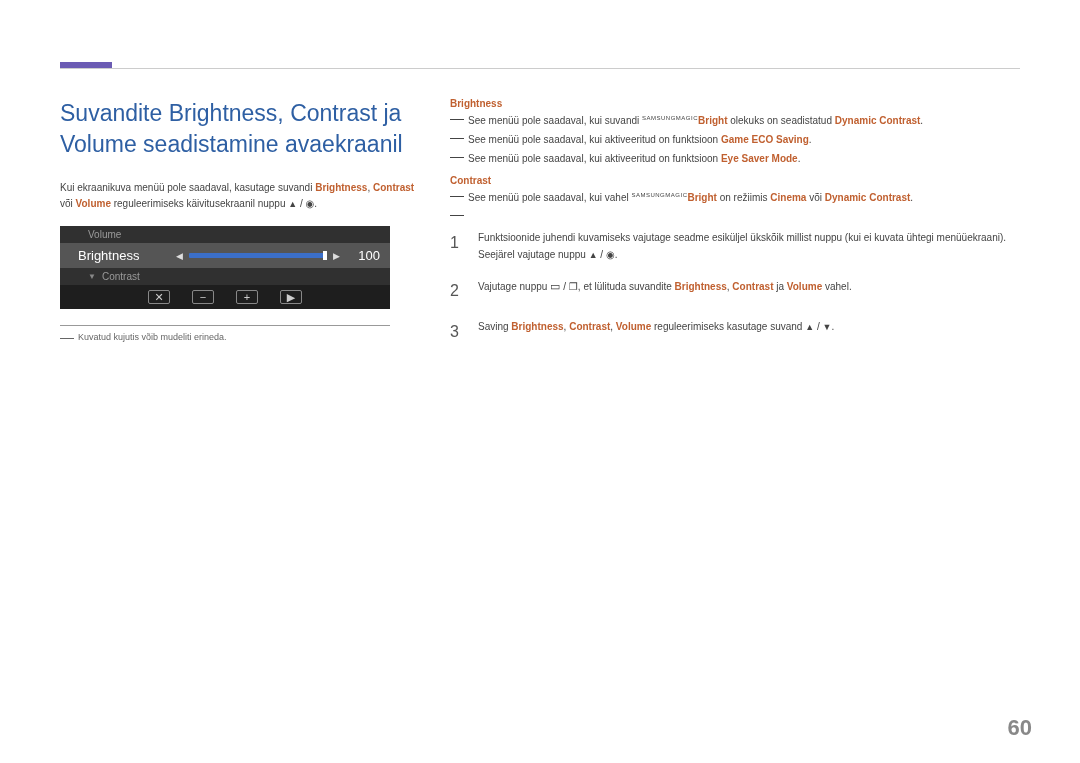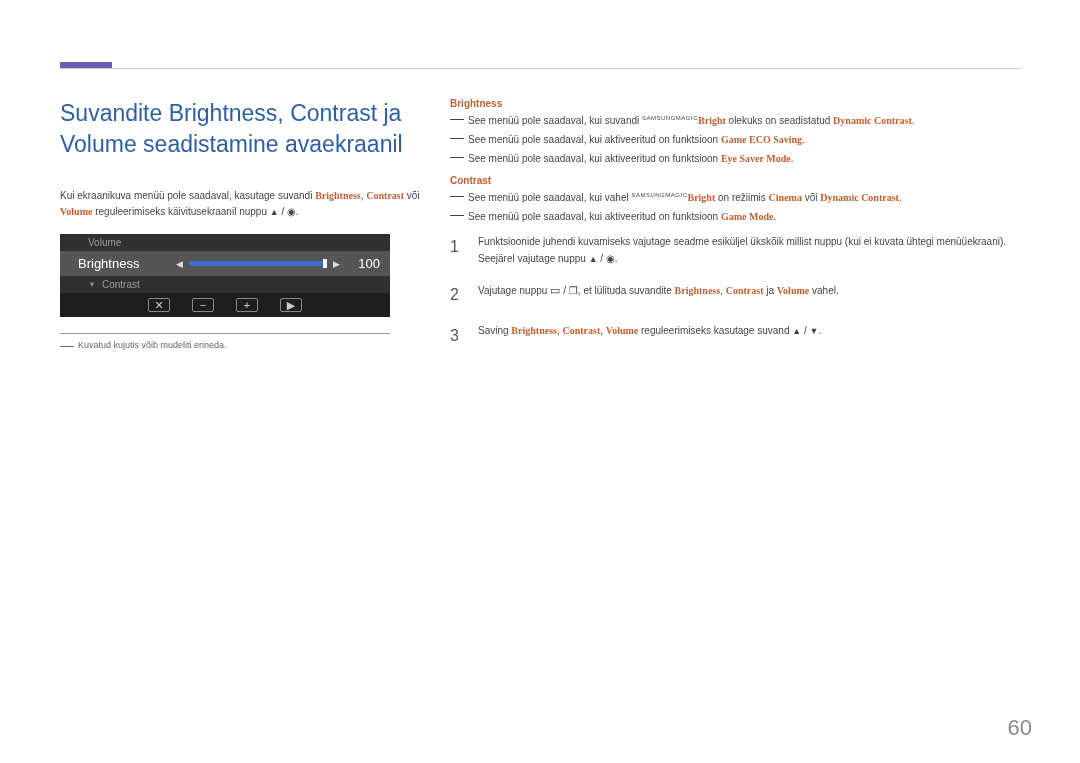--- a/index.html
+++ b/index.html
@@ -33,29 +33,29 @@
     gap: 30px;
     margin-top: 38px;
   }
   .left { width: 360px; }
   .right { flex: 1; }
   h1 {
     color: #2e5fa3;
     font-weight: 400;
     font-size: 23px;
     line-height: 1.35;
-    margin-bottom: 28px;
+    margin-bottom: 20px;
   }
   .body-text {
     font-size: 10px;
     color: #444;
     line-height: 1.6;
     margin-bottom: 14px;
   }
-  .accent { color: #c06030; font-weight: 600; font-family: Liberation Serif, serif; }
+  .accent { color: #c06030; font-weight: 600; }
   .section-label {
     color: #c06030;
     font-weight: 700;
     font-size: 10px;
     margin-bottom: 4px;
   }
   .note-line {
     font-size: 10px;
     color: #444;
     line-height: 1.6;
@@ -160,21 +160,21 @@
   .glyph-tri-down::before { content: "▼"; font-size: 9px; }
   .glyph-dot::before { content: "◉"; font-size: 10px; }
   .glyph-sq::before { content: "▭"; font-size: 11px; }
   .glyph-rect::before { content: "❐"; font-size: 10px; }
   .page-num {
     position: absolute;
     bottom: 22px;
     right: 48px;
     font-size: 22px;
     color: #888;
-    font-weight: 400;
+    font-weight: 700;
   }
 </style>
 </head>
 <body>
 
 <div class="accent-bar"></div>
 <div class="top-rule"></div>
 
 <div class="content">
   <div class="left">
@@ -243,23 +243,20 @@
     <div class="section-label" style="margin-top:8px;">Contrast</div>
 
     <div class="note-line">
       <span class="note-dash">―</span>
       <span>
         <span>See menüü pole saadaval, kui vahel </span><span class="small-magic">SAMSUNG</span><span class="small-magic">MAGIC</span><span class="accent">Bright</span><span> on režiimis </span><span class="accent">Cinema</span><span> või </span><span class="accent">Dynamic Contrast</span><span>.</span>
       </span>
     </div>
     <div class="note-line">
       <span class="note-dash">―</span>
-      <span>
-        <span>See menüü pole saadaval, kui aktiveeritud on funktsioon </span><span class="accent">Game Mode</span><span>.</span>
-      </span>
     </div>
 
     <div class="steps">
       <div class="step">
         <div class="step-num">1</div>
         <div class="step-body">
           <span>Funktsioonide juhendi kuvamiseks vajutage seadme esiküljel ükskõik millist nuppu (kui ei kuvata ühtegi menüüekraani).</span><br>
           <span>Seejärel vajutage nuppu </span><span class="glyph-tri-up"></span><span> / </span><span class="glyph-dot"></span><span>.</span>
         </div>
       </div>

